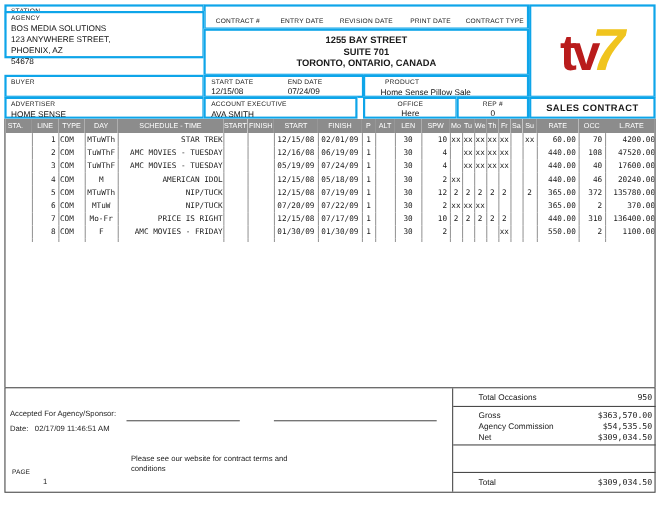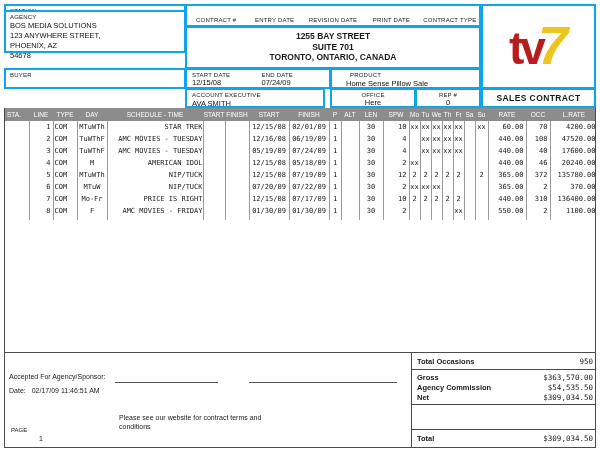--- a/index.html
+++ b/index.html
@@ -32,21 +32,21 @@
   table.sched td:nth-child(3){text-align:left;padding-left:1px;}
   table.sched td:nth-child(4),table.sched td:nth-child(8),table.sched td:nth-child(9),
   table.sched td:nth-child(10),table.sched td:nth-child(12){text-align:center;}
   table.sched td:nth-child(n+14):nth-child(-n+20){text-align:center;}
   table.sched td:nth-child(5){text-align:right;padding-left:2px;margin-left:16px;}
   table.sched tr.ticks td{height:3px;line-height:3px;}
   
   .bottom{position:absolute;left:4px;top:352px;width:592px;height:96px;border:1px solid #4a4a4a;box-sizing:border-box;background:#fff;}
   .totals{position:absolute;left:406px;top:0;bottom:0;width:184px;border-left:1px solid #4a4a4a;display:flex;flex-direction:column;}
   .trow{display:flex;justify-content:space-between;align-items:center;padding:0 3px 0 5px;}
-  .trow .tl{font-weight:bold;font-size:7.5px;}
+  .trow .tl{font-weight:normal;font-size:7.5px;margin-left:18px;}
   .trow .tv{font-family:"DejaVu Sans Mono",monospace;font-size:7.5px;}
   .trow1{height:16px;border-bottom:1px solid #4a4a4a;}
   .tgroup{padding-top:2px;}
   .tgroup .trow{height:10px;}
   .tgroup{border-bottom:1px solid #4a4a4a;padding-bottom:2px;}
   .tspacer{flex:1;}
   .ttotal{height:17px;border-top:1px solid #4a4a4a;}
   .ftext{position:absolute;font-size:7px;color:#222;}
   .sig{position:absolute;border-bottom:1px solid #555;height:1px;}
   .note{line-height:8.5px;}
@@ -118,20 +118,24 @@
           <div class="lbl">END DATE</div>
           <div class="val">07/24/09</div>
         </div>
       </div>
     </div>
     <div class="box" style="left:326px;top:64px;width:151px;height:21px;">
       <div class="lbl" style="padding:2px 0 0 18px;">PRODUCT</div>
       <div class="val" style="padding:1px 0 0 14px;">Home Sense Pillow Sale</div>
     </div>
 
+    <div class="box" style="left:0;top:84px;width:182px;height:20px;">
+      <div class="lbl" style="padding:2px 0 0 4px;">ADVERTISER</div>
+      <div class="val" style="padding:1px 0 0 4px;">HOME SENSE</div>
+    </div>
     <div class="box" style="left:181px;top:84px;width:140px;height:20px;">
       <div class="lbl" style="padding:2px 0 0 5px;">ACCOUNT EXECUTIVE</div>
       <div class="val" style="padding:1px 0 0 5px;">AVA SMITH</div>
     </div>
     <div class="box" style="left:326px;top:84px;width:86px;height:20px;text-align:center;">
       <div class="lbl" style="padding-top:2px;">OFFICE</div>
       <div class="val">Here</div>
     </div>
     <div class="box" style="left:411px;top:84px;width:66px;height:20px;text-align:center;">
       <div class="lbl" style="padding-top:2px;">REP #</div>

